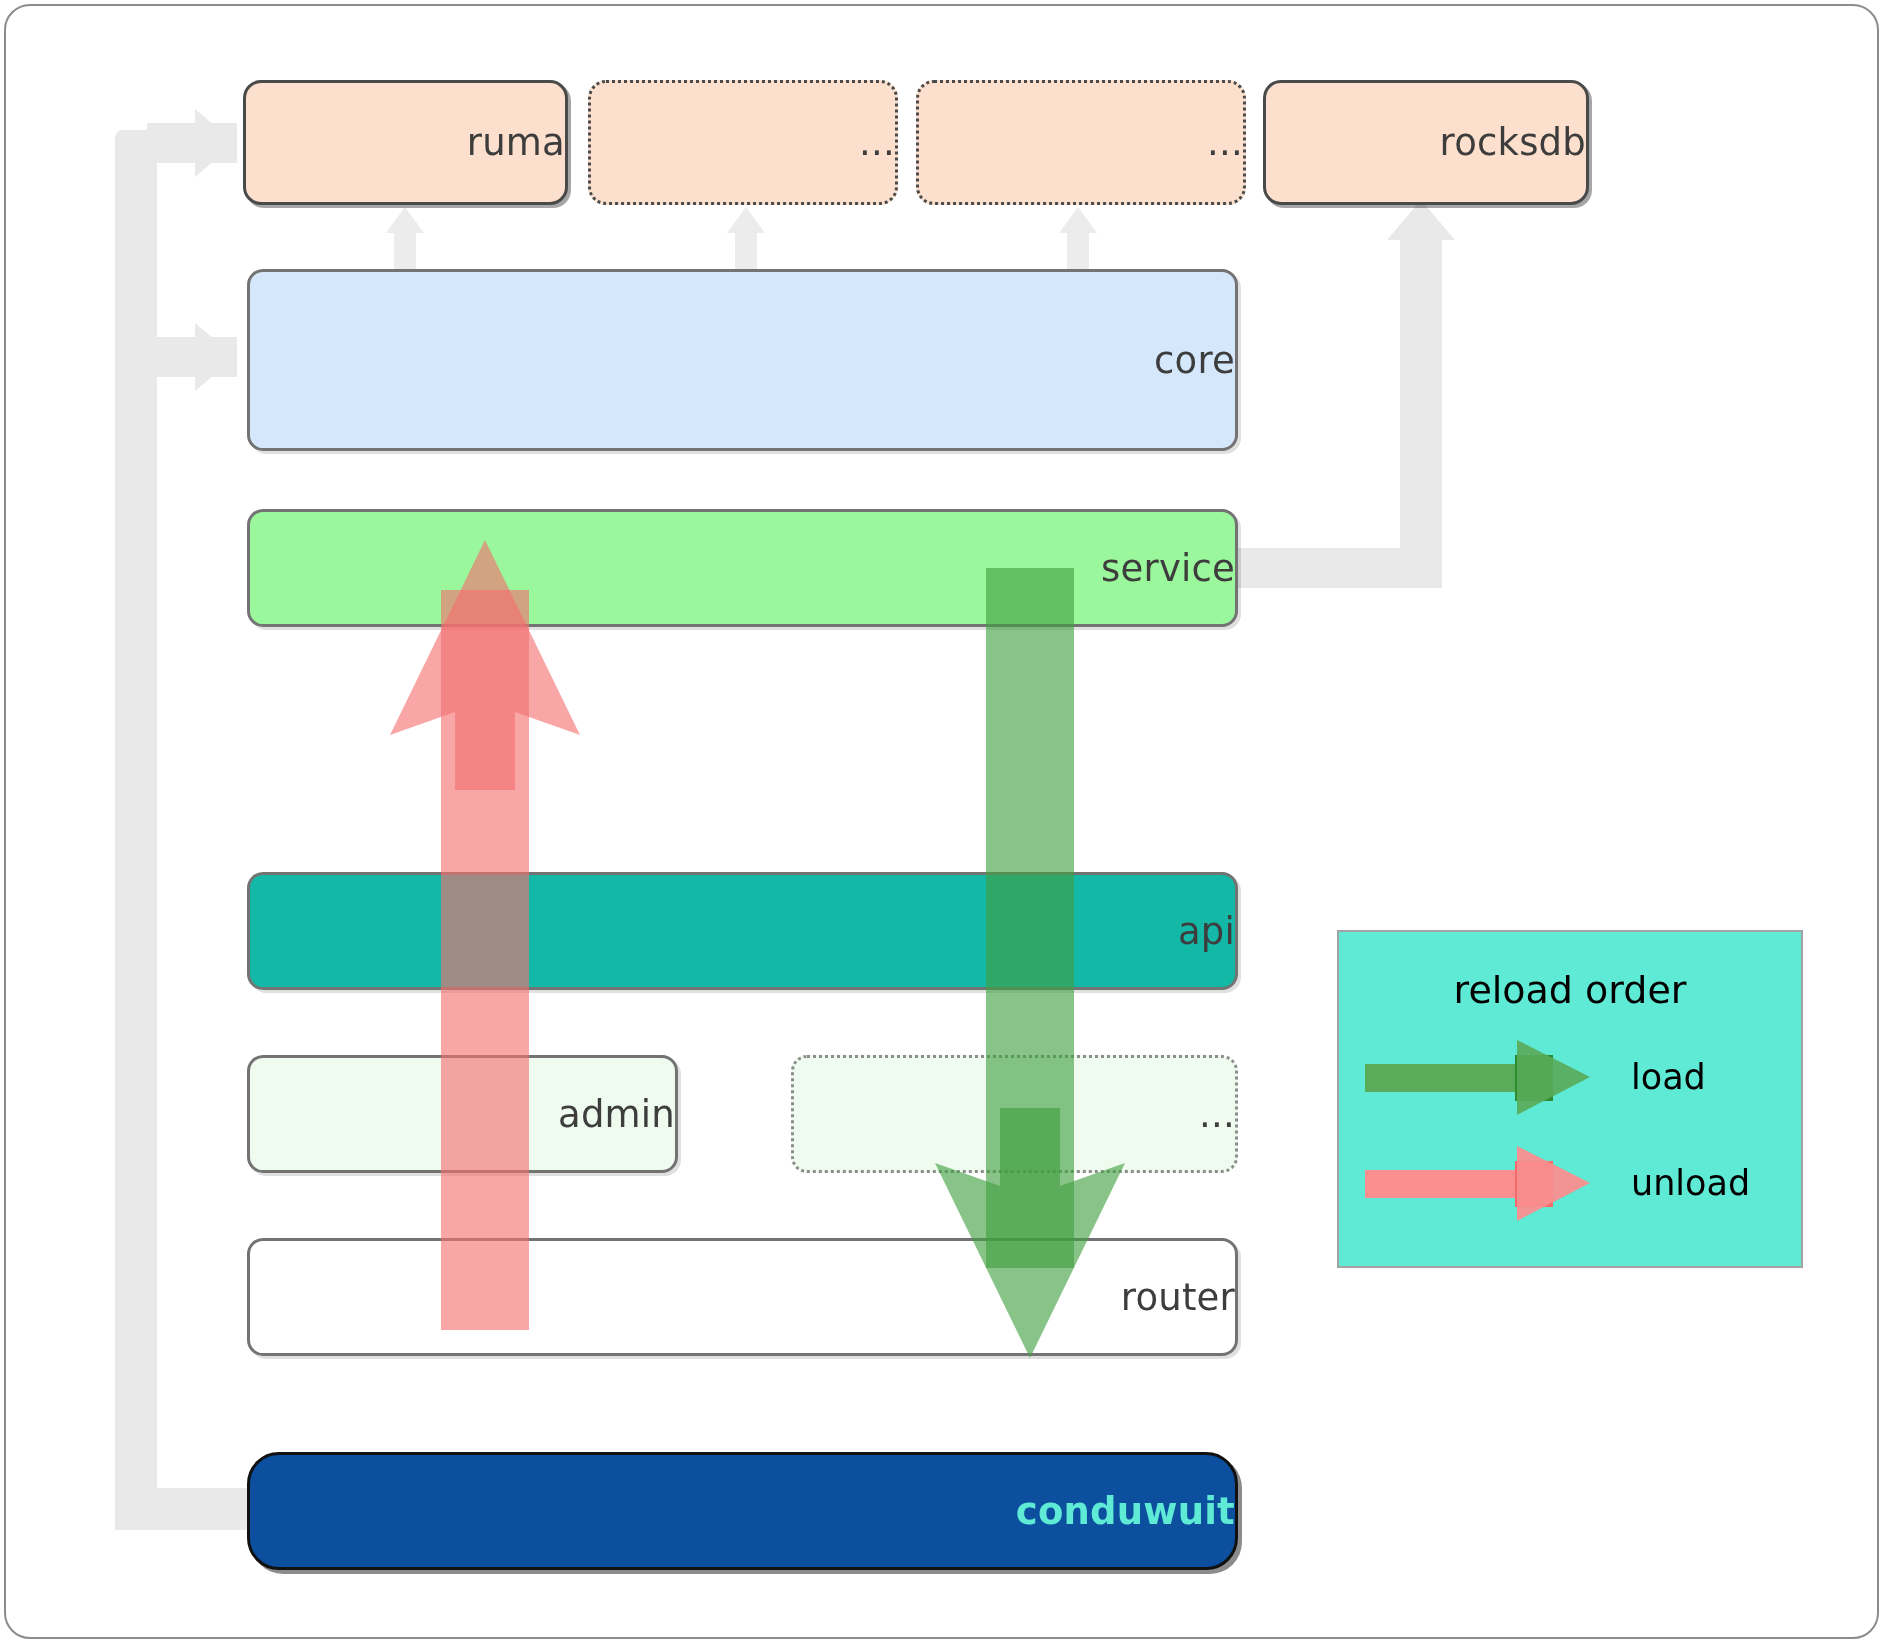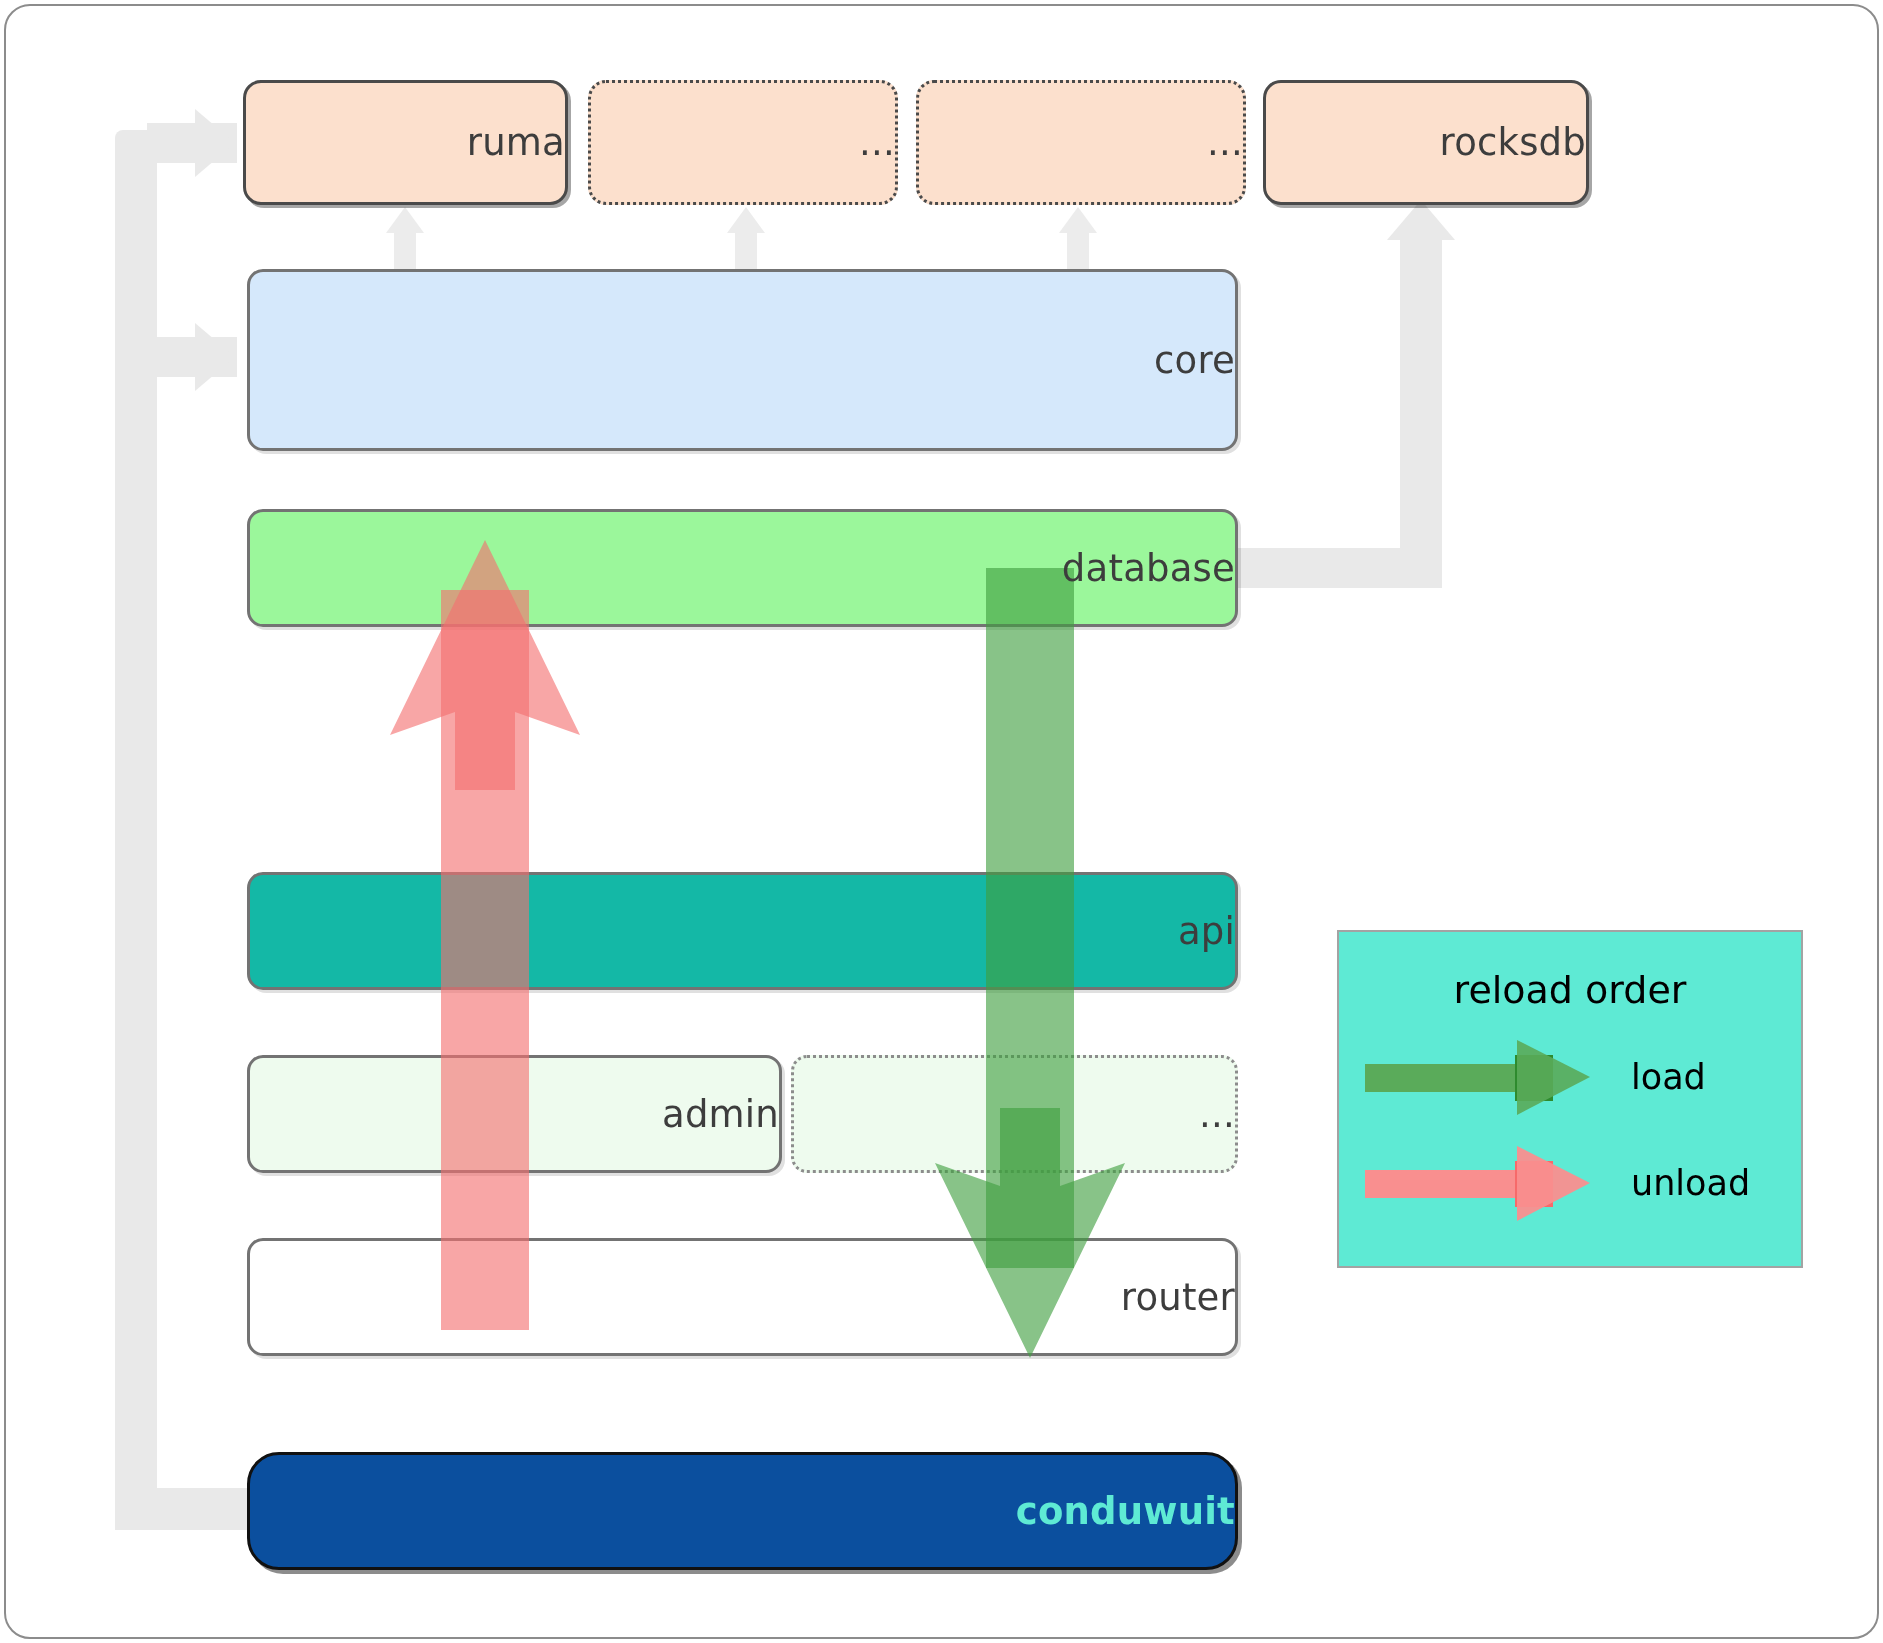--- a/index.html
+++ b/index.html
@@ -185,29 +185,29 @@
 
   <div class="node crate" style="left:1263px; top:80px; width:326px; height:125px;padding-left:9px;">
     <span class="lbl">rocksdb</span>
   </div>
 
   <div class="node layer layer-core" style="left:247px; top:269px; width:991px; height:182px;">
     <span class="lbl">core</span>
   </div>
 
   <div class="node layer layer-database" style="left:247px; top:509px; width:991px; height:118px;">
-    <span class="lbl">database</span>
+    <span class="lbl">service</span>
   </div>
 
 
   <div class="node layer layer-api" style="left:247px; top:872px; width:991px; height:118px;">
     <span class="lbl">api</span>
   </div>
 
-  <div class="node layer layer-admin" style="left:247px; top:1055px; width:535px; height:118px;">
+  <div class="node layer layer-admin" style="left:247px; top:1055px; width:431px; height:118px;">
     <span class="lbl">admin</span>
   </div>
 
   <div class="node layer dotted layer-dots" style="left:791px; top:1055px; width:447px; height:118px;">
     <span class="lbl">...</span>
   </div>
 
   <div class="node layer layer-router" style="left:247px; top:1238px; width:991px; height:118px;">
     <span class="lbl">router</span>
   </div>

